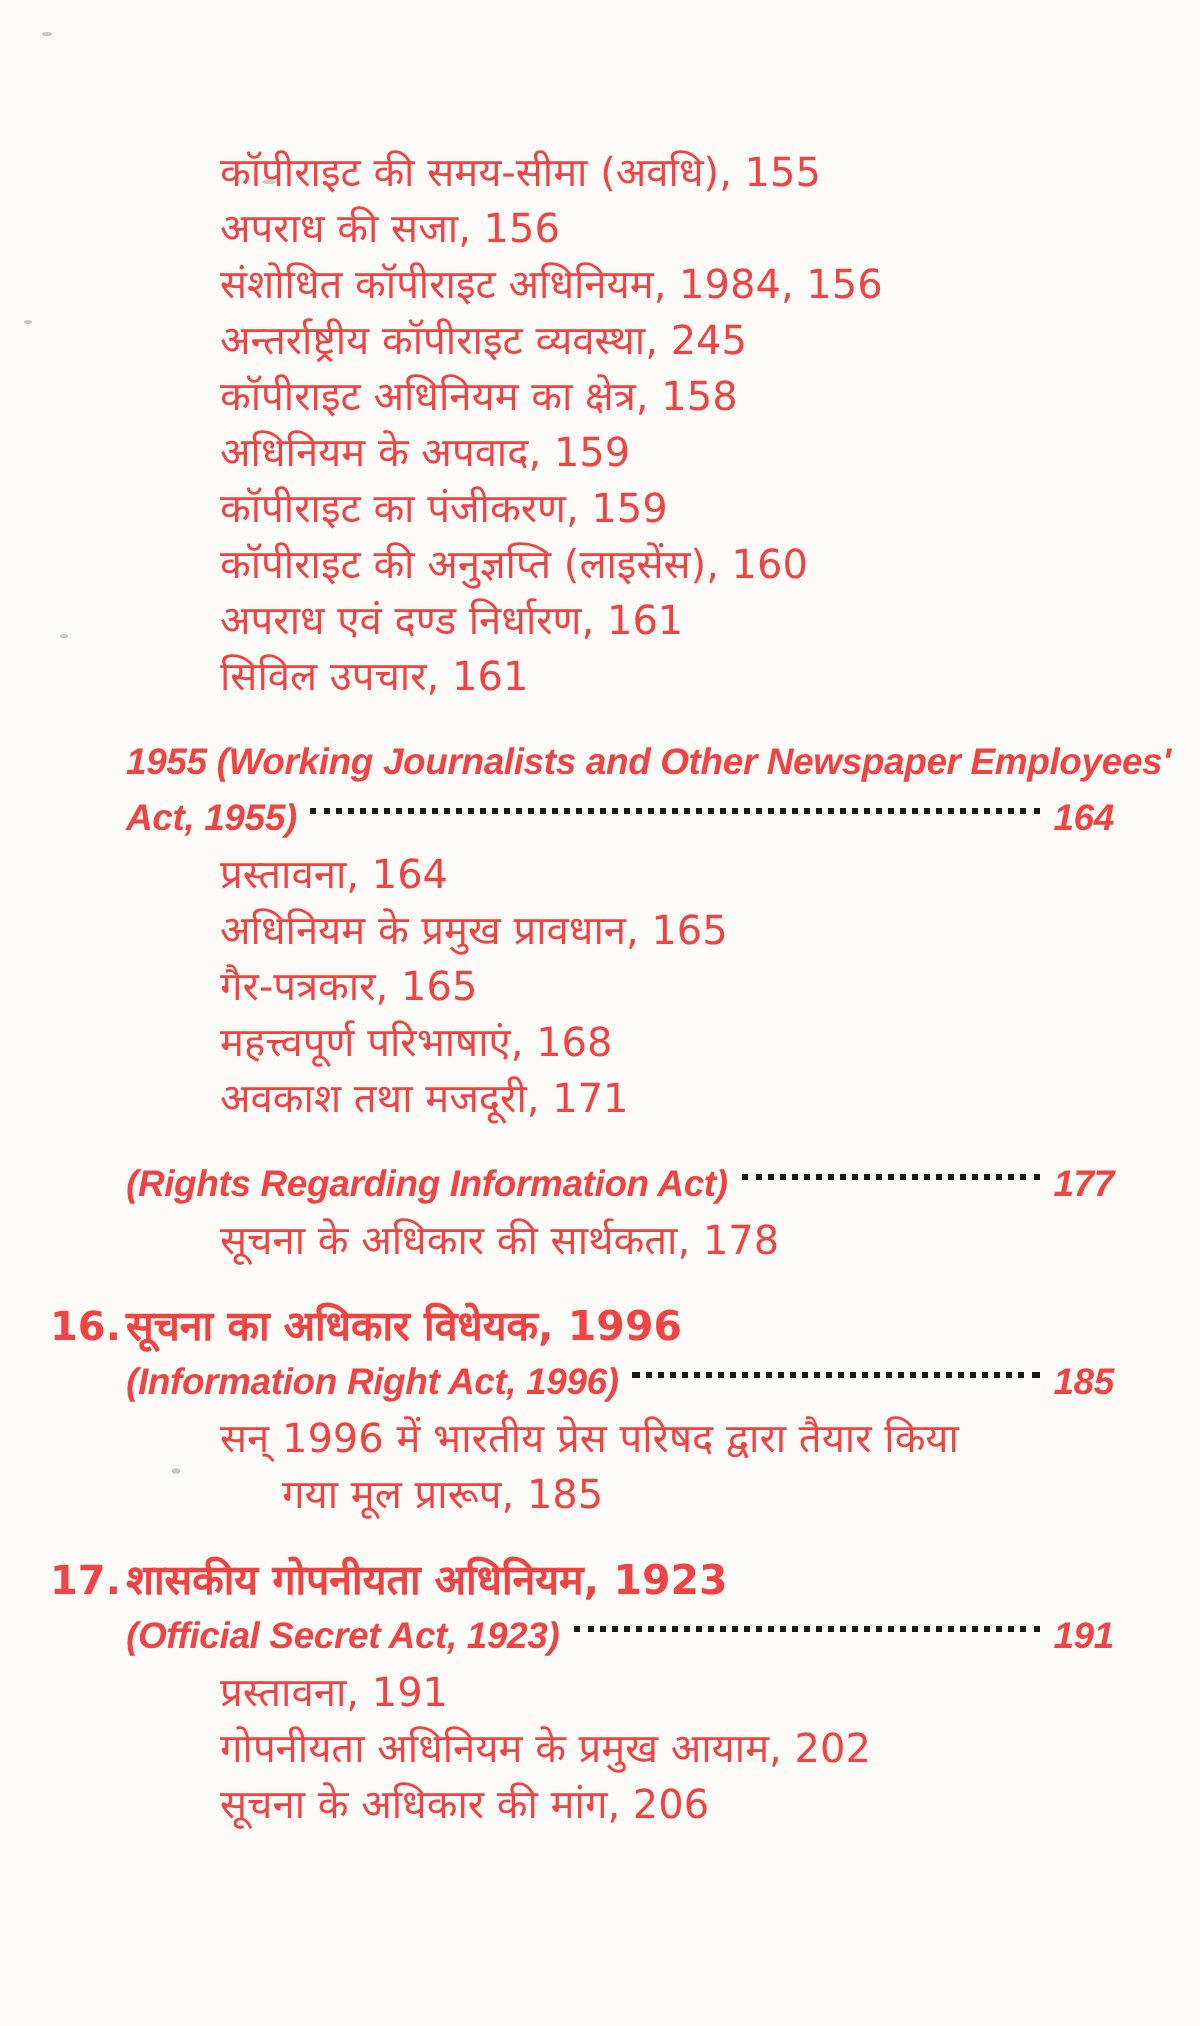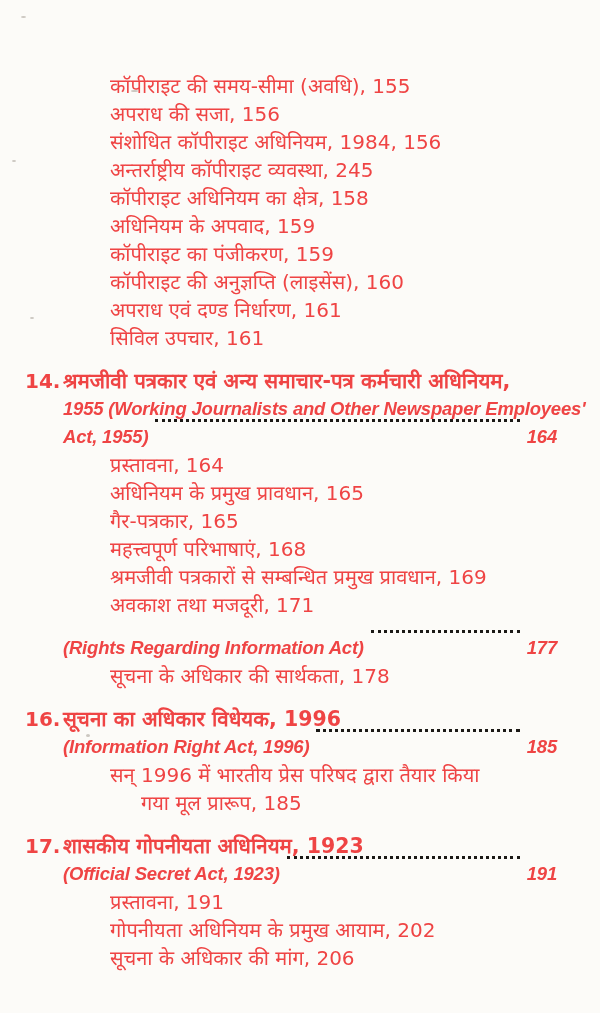--- a/index.html
+++ b/index.html
@@ -44,21 +44,21 @@
   .sec-line-en {
     margin-left: 63px;
     font-family: "Liberation Sans", "DejaVu Sans", sans-serif;
     font-weight: 700;
     font-size: 18.5px;
     letter-spacing: -0.2px;
     font-style: italic;
   }
   .leader-row {
     display: flex;
-    align-items: flex-start;
+    align-items: center;
     width: 494px; 
   }
   .leader {
     flex: 1;
     border-bottom: 3px dotted #1b1916;
     margin: 0 7px;
     transform: translateY(-4px);
   }
   .pg {
     font-family: "Liberation Sans", "DejaVu Sans", sans-serif;
@@ -92,35 +92,30 @@
       <div class="line sub-item">अपराध की सजा, 156</div>
       <div class="line sub-item">संशोधित कॉपीराइट अधिनियम, 1984, 156</div>
       <div class="line sub-item">अन्तर्राष्ट्रीय कॉपीराइट व्यवस्था, 245</div>
       <div class="line sub-item">कॉपीराइट अधिनियम का क्षेत्र, 158</div>
       <div class="line sub-item">अधिनियम के अपवाद, 159</div>
       <div class="line sub-item">कॉपीराइट का पंजीकरण, 159</div>
       <div class="line sub-item">कॉपीराइट की अनुज्ञप्ति (लाइसेंस), 160</div>
       <div class="line sub-item">अपराध एवं दण्ड निर्धारण, 161</div>
       <div class="line sub-item">सिविल उपचार, 161</div>
       <section class="sec">
-        <div class="line sec-head">
-          <span class="sec-num">14.</span>
-          <span class="sec-title-hi">श्रमजीवी पत्रकार एवं अन्य समाचार-पत्र कर्मचारी अधिनियम,</span>
-        </div>
         <div class="line sec-line-en">1955 (Working Journalists and Other Newspaper Employees'</div>
         <div class="line sec-line-en leader-row">
           <span class="leader-label">Act, 1955)</span>
           <span class="leader"></span>
           <span class="pg">164</span>
         </div>
         <div class="line sub-item">प्रस्तावना, 164</div>
         <div class="line sub-item">अधिनियम के प्रमुख प्रावधान, 165</div>
         <div class="line sub-item">गैर-पत्रकार, 165</div>
         <div class="line sub-item">महत्त्वपूर्ण परिभाषाएं, 168</div>
-        <div class="line sub-item">श्रमजीवी पत्रकारों से सम्बन्धित प्रमुख प्रावधान, 169</div>
         <div class="line sub-item">अवकाश तथा मजदूरी, 171</div>
       </section>
       <section class="sec">
         <div class="line sec-line-en leader-row">
           <span class="leader-label">(Rights Regarding Information Act)</span>
           <span class="leader"></span>
           <span class="pg">177</span>
         </div>
         <div class="line sub-item">सूचना के अधिकार की सार्थकता, 178</div>
       </section>

